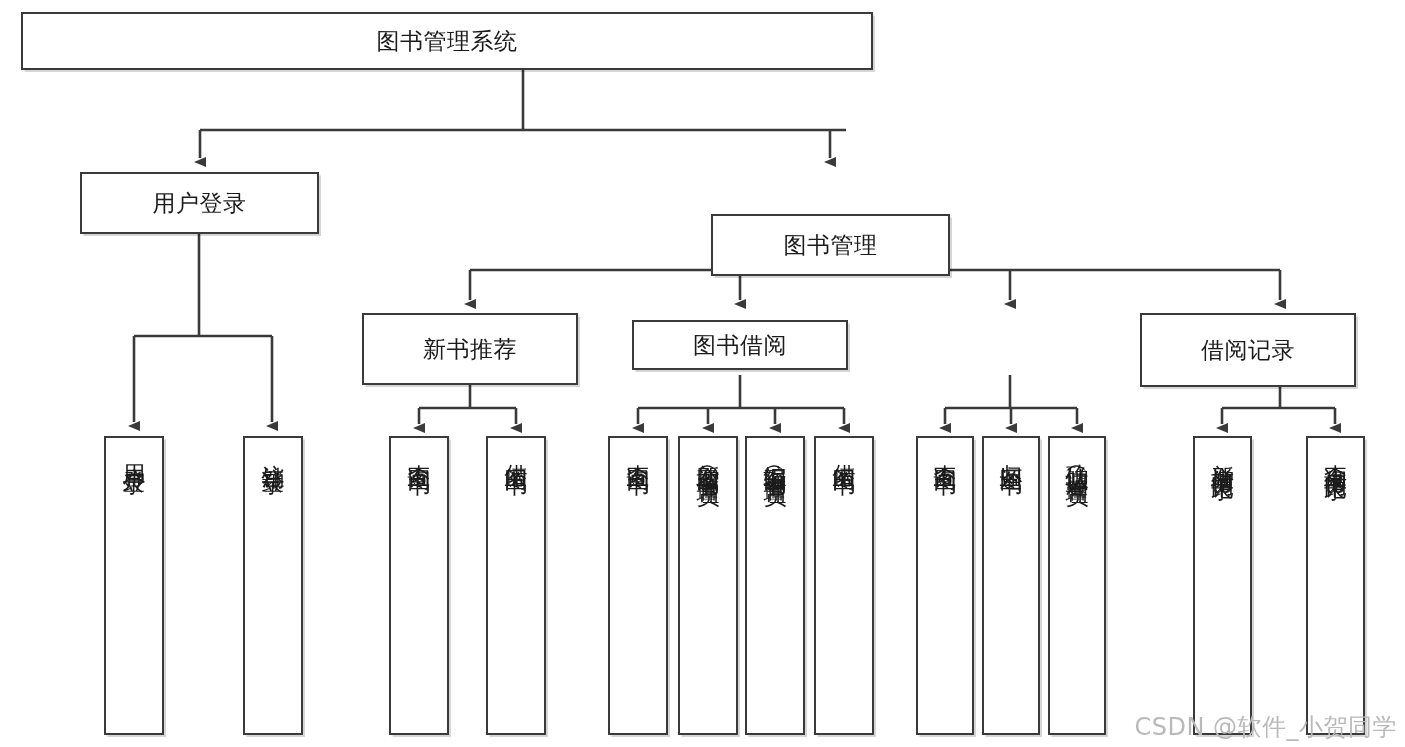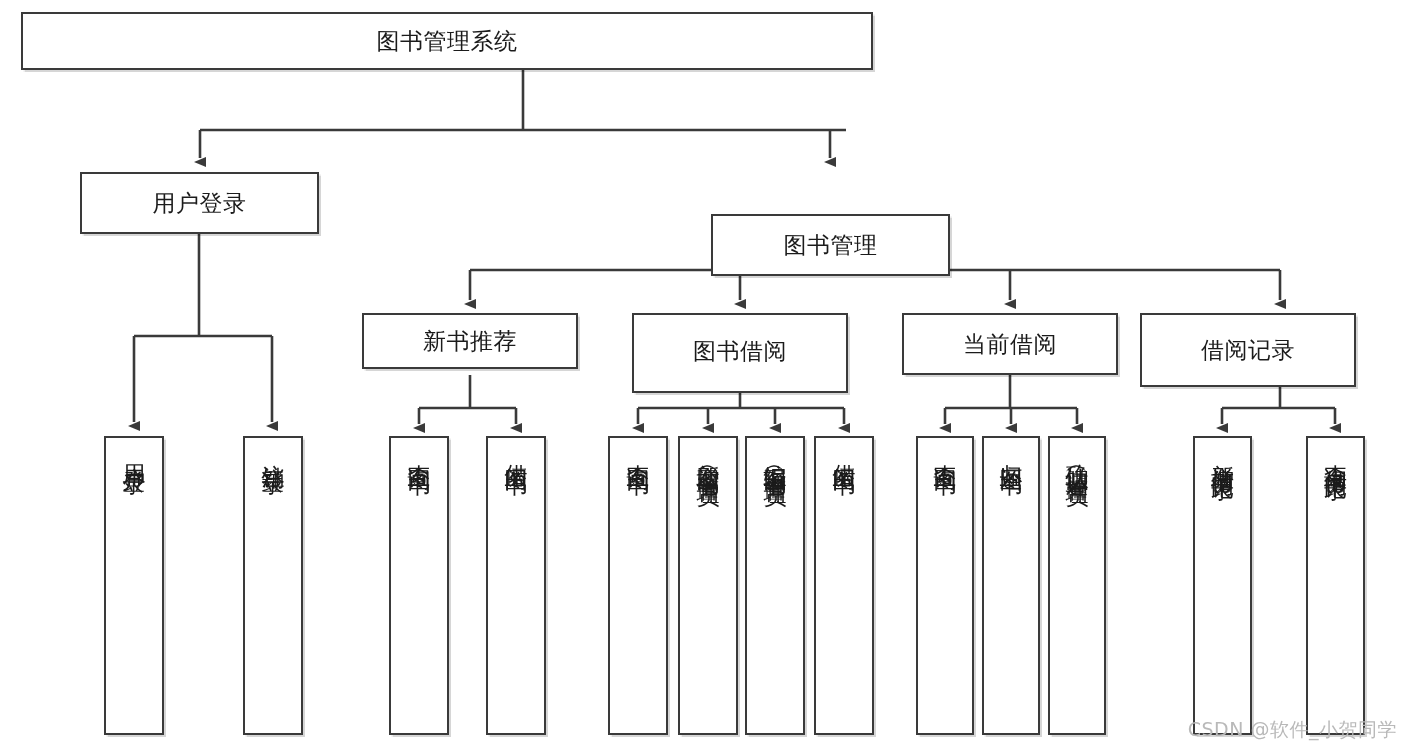--- a/index.html
+++ b/index.html
@@ -54,21 +54,21 @@
     writing-mode: vertical-rl;
     text-orientation: upright;
     font-size: 23px;
     letter-spacing: 3px;
     line-height: 1;
   }
   #watermark {
     position: absolute;
     right: 8px;
     bottom: 4px;
-    font-size: 19px;
+    font-size: 24px;
     color: #b9b9b9;
     letter-spacing: 0.5px;
     white-space: nowrap;
     pointer-events: none;
   }
 </style>
 </head>
 <body>
 
 <div id="canvas">
@@ -127,28 +127,25 @@
     <span class="label">图书管理系统</span>
   </div>
 
   <div class="node horizontal" style="left:80px; top:172px; width:239px; height:62px;">
     <span class="label">用户登录</span>
   </div>
   <div class="node horizontal" style="left:711px; top:172px; width:239px; height:62px;margin-top:42px;">
     <span class="label">图书管理</span>
   </div>
 
-  <div class="node horizontal" style="left:362px; top:313px; width:216px; height:56px;">
+  <div class="node horizontal" style="left:362px; top:313px; width:216px; height:72px;">
     <span class="label">新书推荐</span>
   </div>
-  <div class="node horizontal" style="left:632px; top:313px; width:216px; height:80px;font-family:Liberation Mono, monospace;">
+  <div class="node horizontal" style="left:632px; top:320px; width:216px; height:50px;">
     <span class="label">图书借阅</span>
-  </div>
-  <div class="node horizontal" style="left:902px; top:313px; width:216px; height:62px;">
-    <span class="label">当前借阅</span>
   </div>
   <div class="node horizontal" style="left:1140px; top:313px; width:216px; height:74px;">
     <span class="label">借阅记录</span>
   </div>
 
   <div class="node vertical" style="left:104px; top:436px; width:60px; height:299px;">
     <span class="label">用户登录</span>
   </div>
   <div class="node vertical" style="left:243px; top:436px; width:60px; height:299px;">
     <span class="label">注销登录</span>

